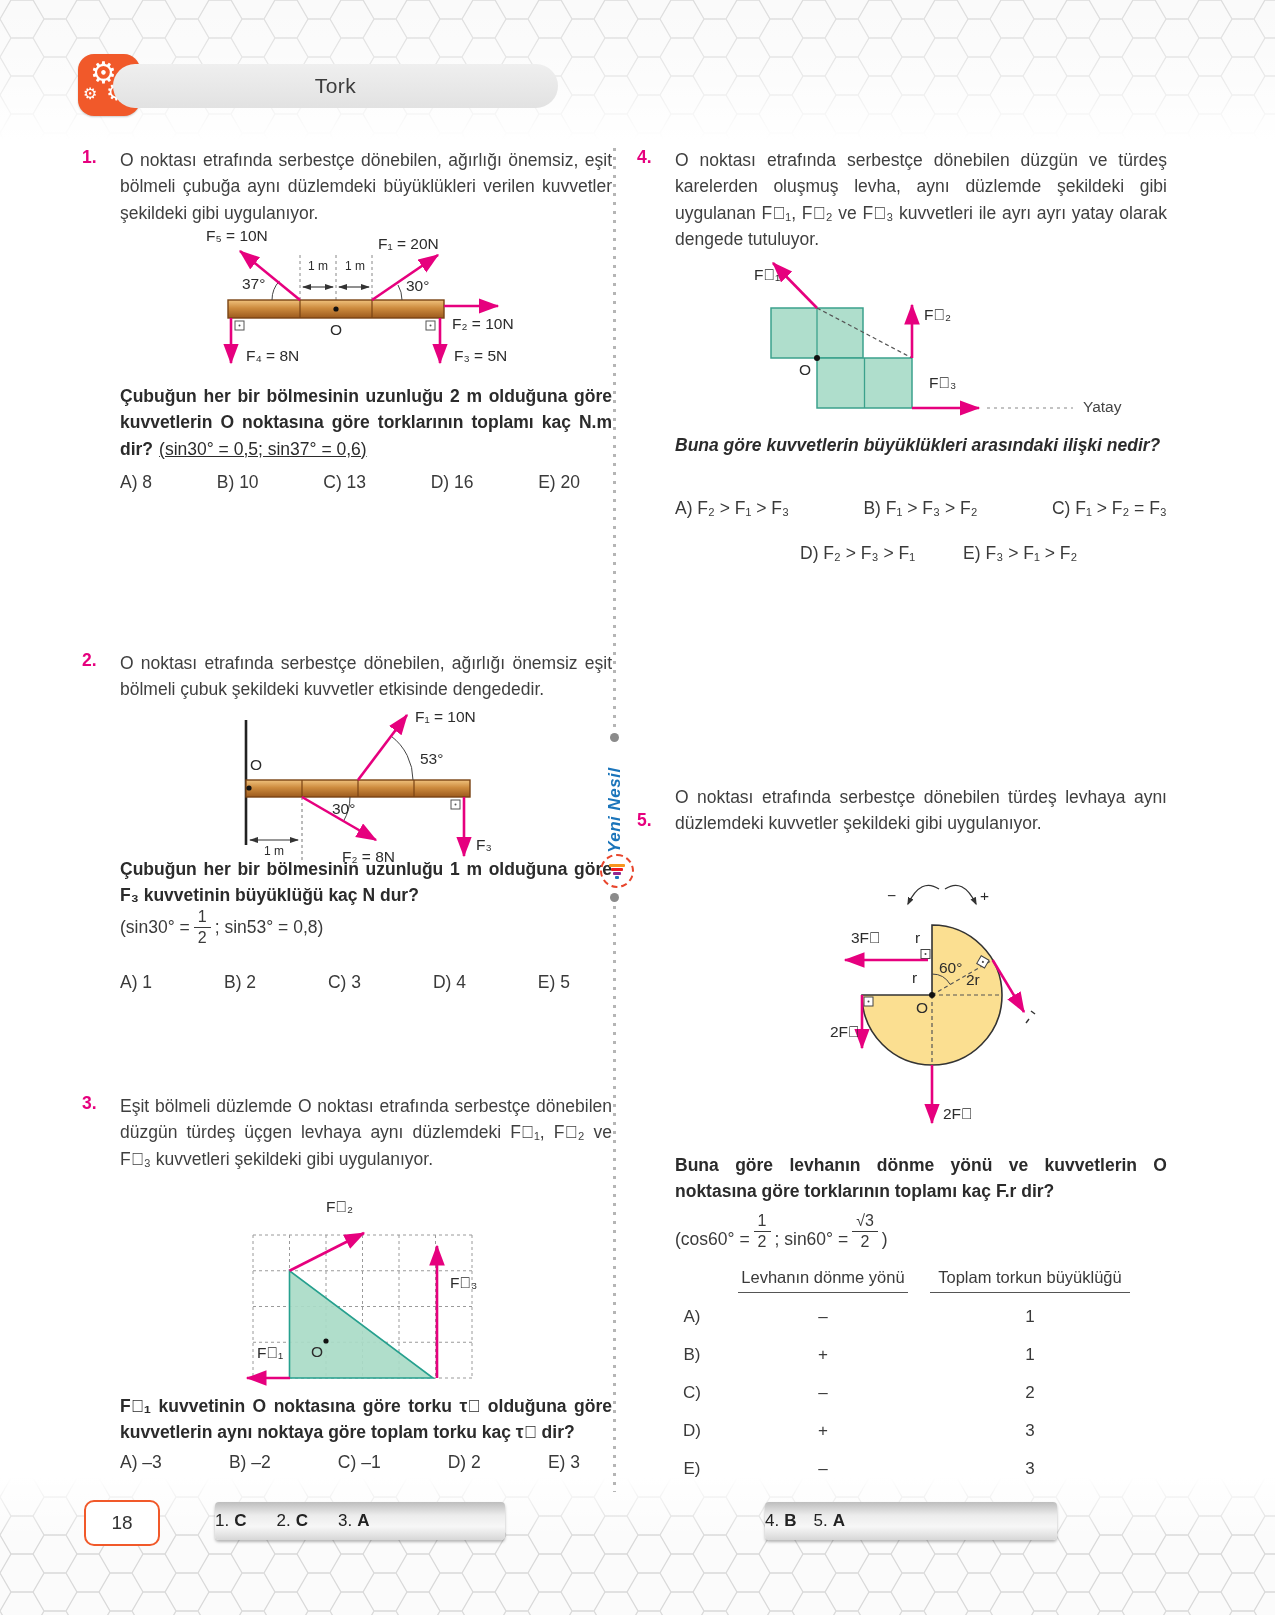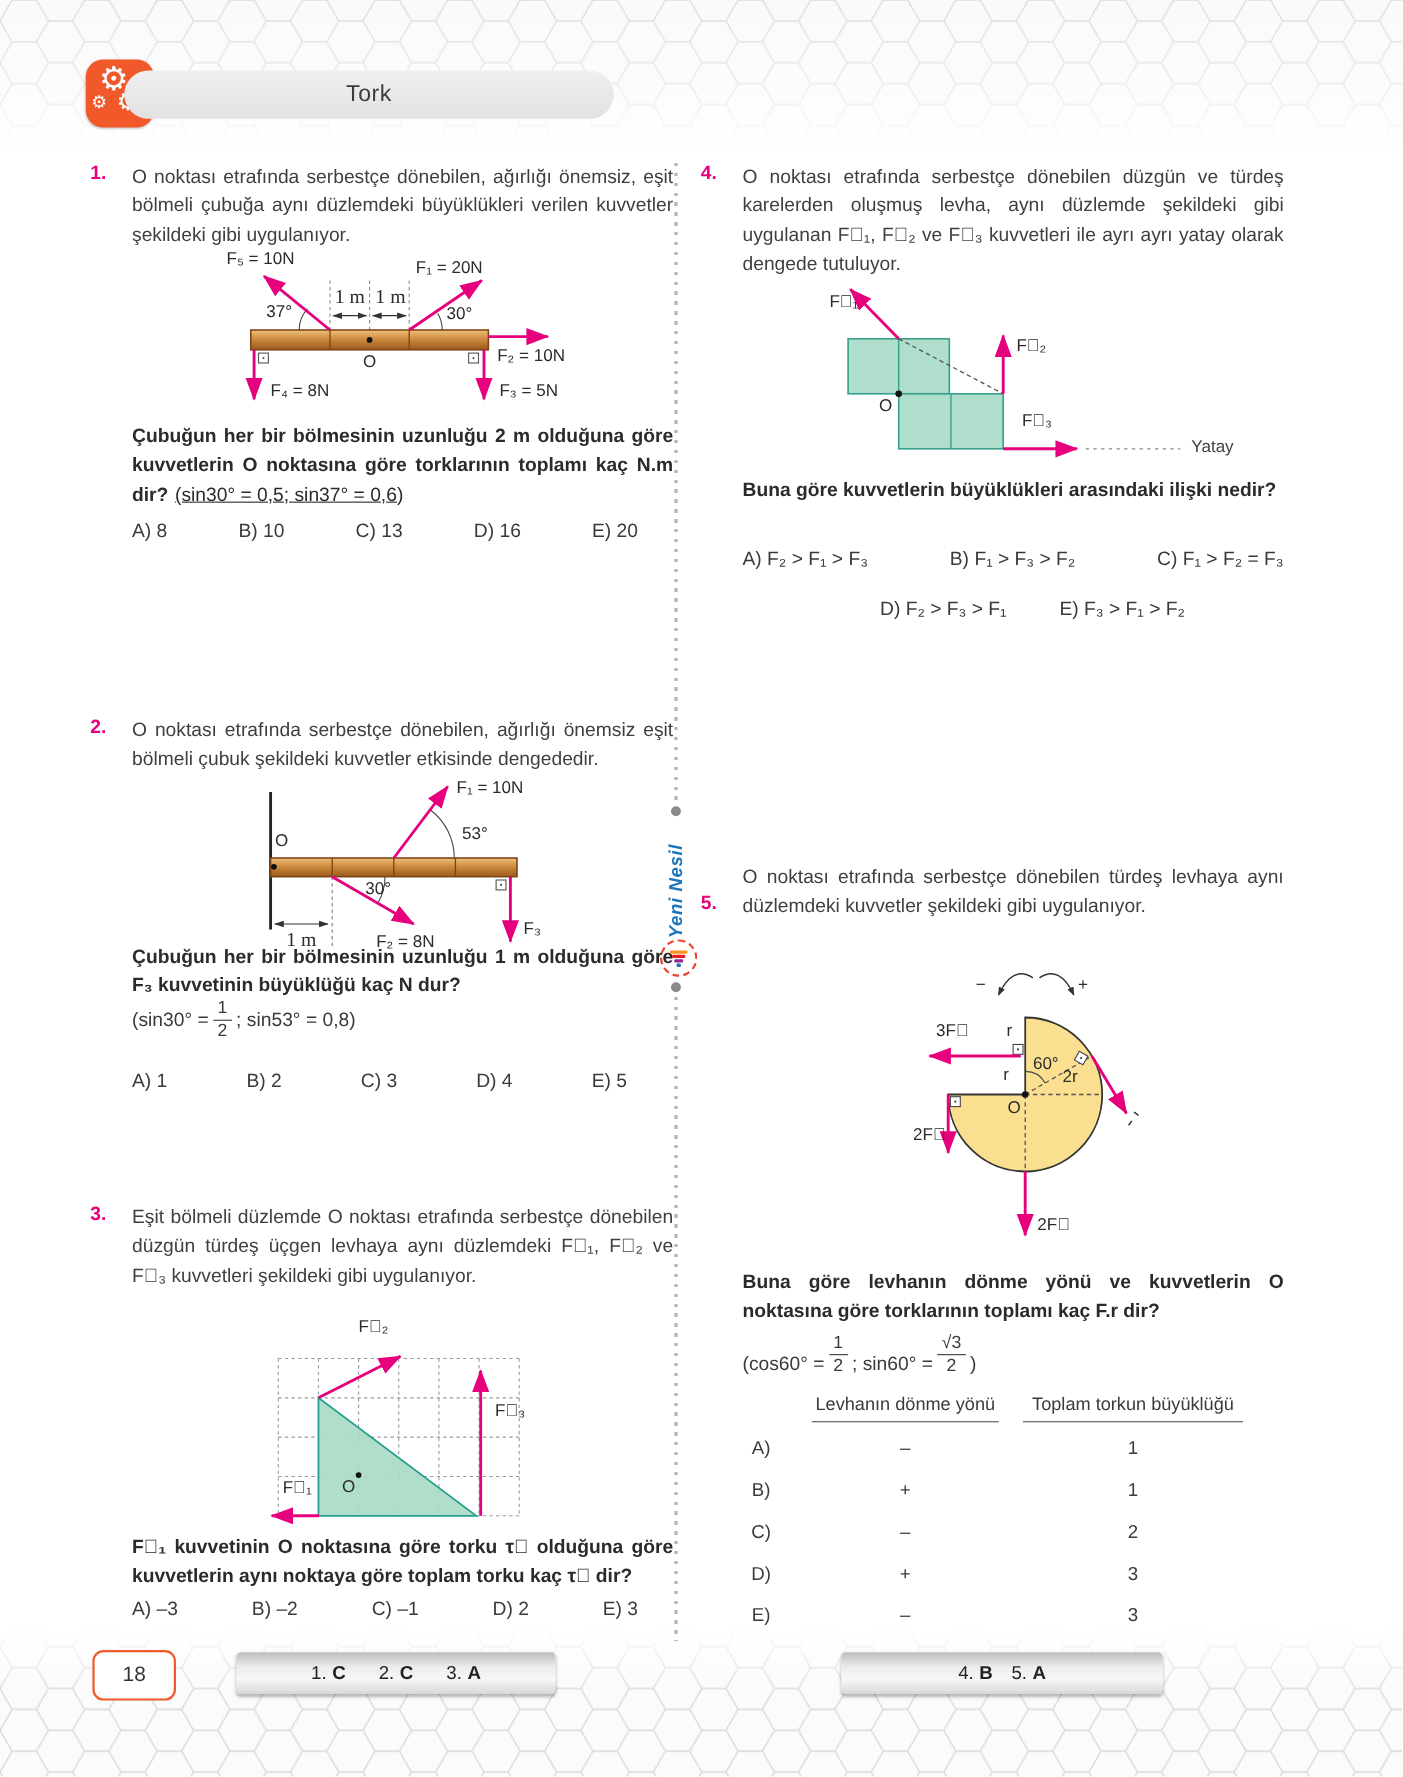--- a/index.html
+++ b/index.html
@@ -13,21 +13,21 @@
   .content{position:relative;z-index:2;}
   .qnum{font-size:17.5px;font-weight:bold;color:#e6007e;}
   .qtext{font-size:17.5px;line-height:1.5;text-align:justify;color:#3f3f3f;}
   .qbold{font-size:17.5px;line-height:1.5;font-weight:bold;color:#2b2b2b;text-align:justify;}
   .given-inline{font-weight:normal;margin-left:6px;text-decoration:underline;}
   .opts{display:flex;justify-content:space-between;font-size:17.5px;color:#3a3a3a;}
   .opts-row{display:flex;font-size:17.5px;color:#3a3a3a;}
   .figure{position:absolute;}
   .figure svg{position:absolute;left:0;top:0;}
   .dlab{position:absolute;font-size:15.5px;color:#2c2c2c;white-space:nowrap;}
-  .dlab.small{font-size:18px;font-family:Liberation Serif, serif;}
+  .dlab.small{font-size:12px;}
   .dlab.center{text-align:center;}
   .titlebar{
     position:absolute;left:113px;top:64px;width:445px;height:44px;border-radius:22px;
     background:linear-gradient(180deg,#efefef 0%,#e2e2e2 100%);
     display:flex;align-items:center;justify-content:center;
     font-size:21px;color:#3c3c3c;letter-spacing:.5px;
   }
   .appicon{
     position:absolute;left:78px;top:54px;width:62px;height:62px;border-radius:16px;
     background:#f1592a;color:#fff;overflow:hidden;box-shadow:0 1px 2px rgba(0,0,0,.2);
@@ -52,21 +52,21 @@
   .tbl-cell{position:absolute;font-size:17px;color:#3a3a3a;text-align:center;}
   .pagebox{
     position:absolute;left:84px;top:1500px;width:72px;height:42px;background:#fff;
     border:2px solid #f1592a;border-radius:10px;display:flex;align-items:center;justify-content:center;
     font-size:19px;color:#333;z-index:3;
   }
   .ansbar{
     position:absolute;top:1502px;height:38px;border-radius:4px;z-index:3;
     background:linear-gradient(180deg,#bdbdbd 0%,#ececec 35%,#f7f7f7 65%,#d7d7d7 100%);
     box-shadow:0 2px 3px rgba(0,0,0,.28);
-    display:flex;align-items:center;justify-content:center;gap:30px;font-size:17px;color:#222;
+    display:flex;align-items:center;gap:30px;font-size:17px;color:#222;
   }
   .ansbar b{margin-left:5px;}
 </style>
 </head>
 <body>
 
 <svg class="hexband" style="top:0" width="1275" height="140">
   <defs>
     <pattern id="hexT" width="66" height="38" patternUnits="userSpaceOnUse">
       <path d="M11 0 L33 0 L44 19 L33 38 L11 38 L0 19 Z M44 19 L66 19" fill="none" stroke="#dcdcdc" stroke-width="1.3"></path>
@@ -319,21 +319,21 @@
       <line x1="237" y1="110" x2="237" y2="57" stroke="#e6007e" stroke-width="2.6" marker-end="url(#q4p)"></line>
       <line x1="237" y1="160" x2="304" y2="160" stroke="#e6007e" stroke-width="2.6" marker-end="url(#q4p)"></line>
     </svg>
     <span class="dlab" style="left:79px;top:18px;">F⃗₁</span>
     <span class="dlab" style="left:249px;top:58px;">F⃗₂</span>
     <span class="dlab" style="left:254px;top:126px;">F⃗₃</span>
     <span class="dlab" style="left:124px;top:113px;">O</span>
     <span class="dlab" style="left:408px;top:150px;color:#444;">Yatay</span>
   </div>
 
-  <div class="abs qbold" style="left:675px;top:432px;width:492px;">Buna göre kuvvetlerin büyüklükleri arasındaki ilişki nedir?</div>
+  <div class="abs qbold" style="left:675px;top:432px;width:492px;font-style:italic;">Buna göre kuvvetlerin büyüklükleri arasındaki ilişki nedir?</div>
   <div class="abs opts-row" style="left:675px;top:498px;width:492px;justify-content:space-between;">
     <span>A) F₂ &gt; F₁ &gt; F₃</span>
     <span>B) F₁ &gt; F₃ &gt; F₂</span>
     <span>C) F₁ &gt; F₂ = F₃</span>
   </div>
   <div class="abs opts-row" style="left:800px;top:543px;gap:48px;">
     <span>D) F₂ &gt; F₃ &gt; F₁</span>
     <span>E) F₃ &gt; F₁ &gt; F₂</span>
   </div>
 

